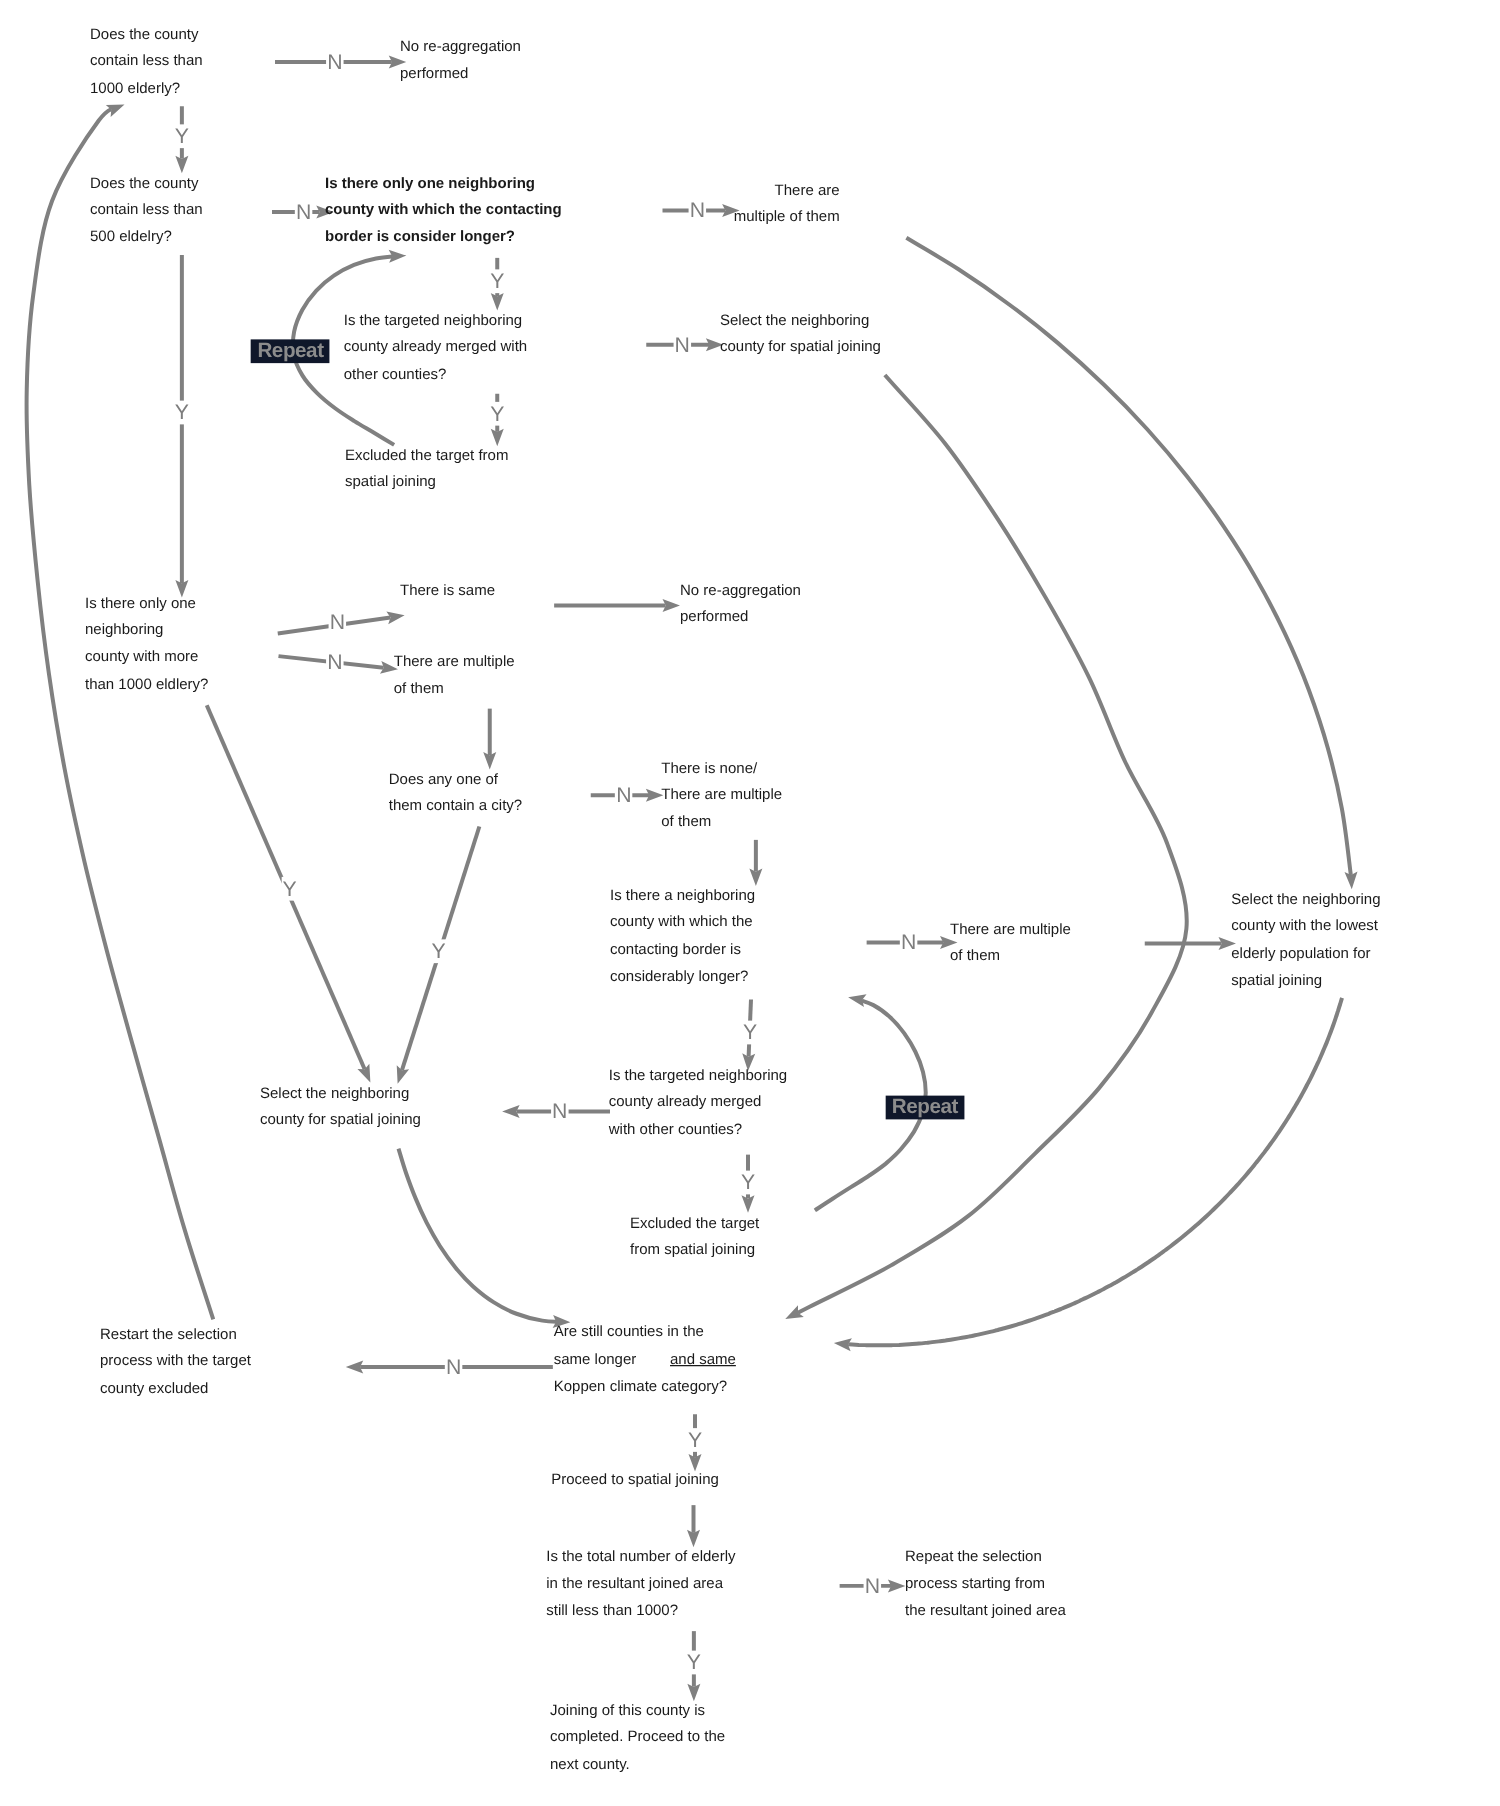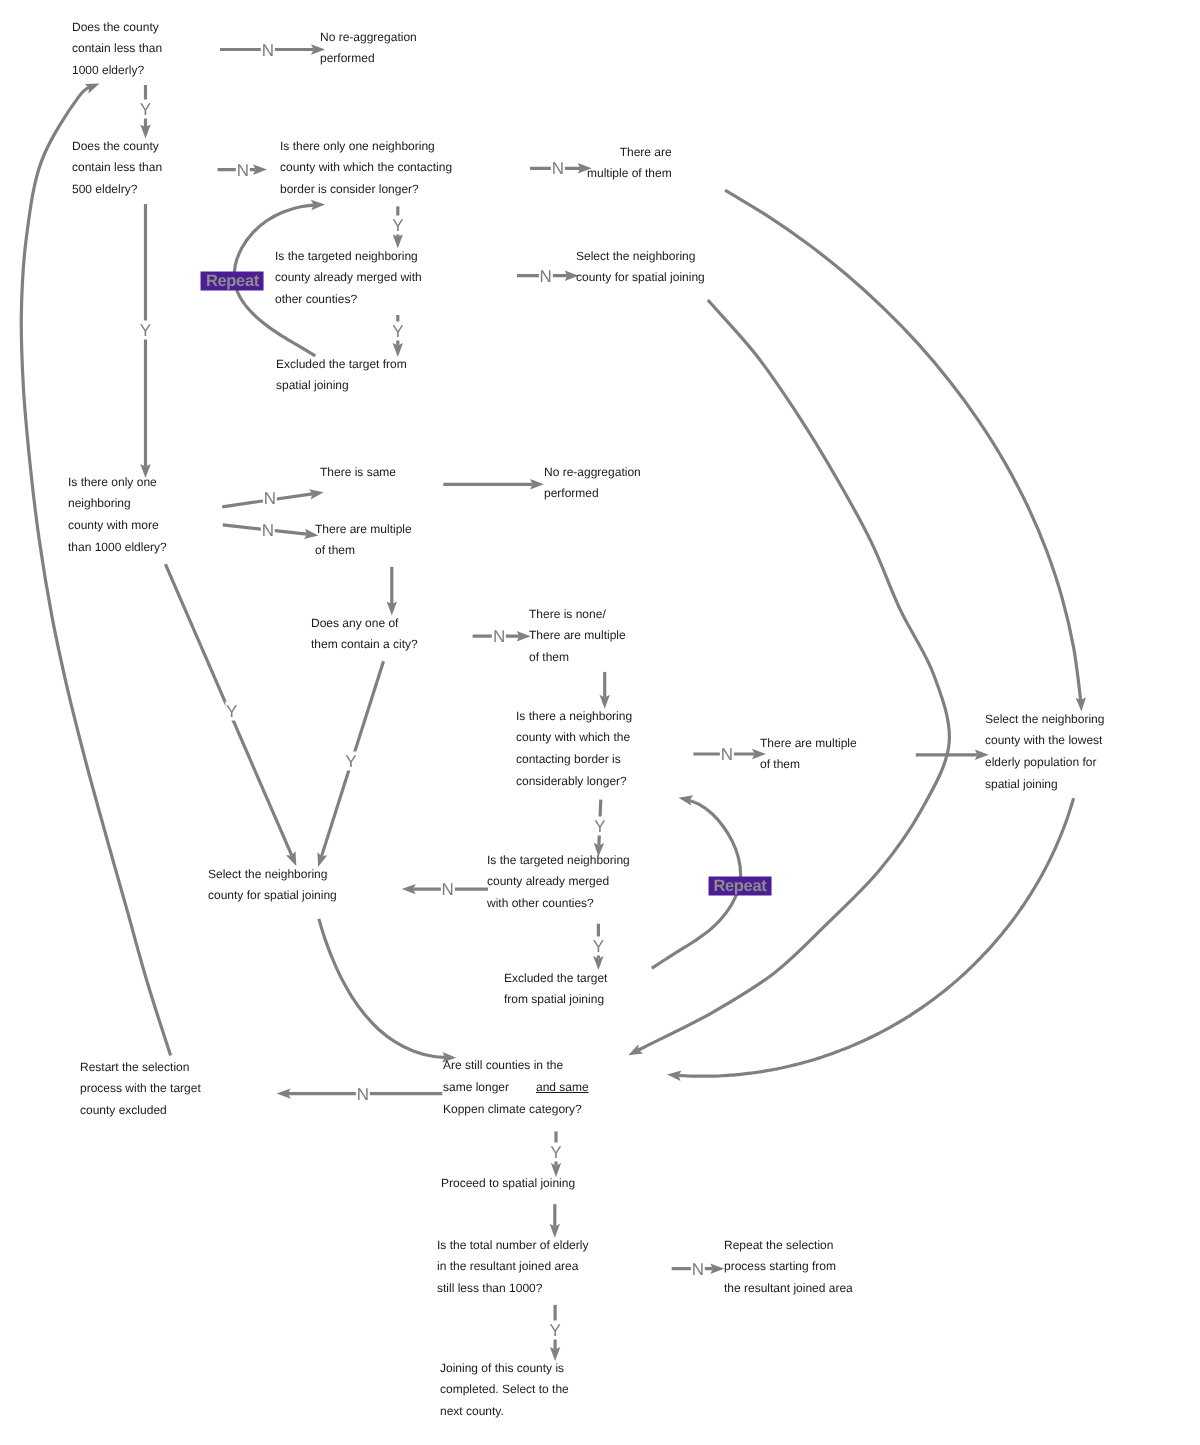--- a/index.html
+++ b/index.html
@@ -2,21 +2,21 @@
 <html><head>
 <meta charset="utf-8">
 <title>County re-aggregation decision flowchart</title>
 <style>
   html,body{margin:0;padding:0;background:#ffffff;}
   #page{position:relative;width:1200px;height:1445px;background:#fff;overflow:hidden;
         font-family:"Liberation Sans", sans-serif;-webkit-font-smoothing:antialiased;text-rendering:geometricPrecision;}
   .node{position:absolute;color:#1a1a1a;font-size:12px;line-height:21.7px;white-space:pre;}
   .elabel{position:absolute;color:#7d7d7d;font-size:17px;line-height:19px;white-space:pre;
           text-align:center;transform:translate(-50%,-50%);background:#fff;padding:0 1px;}
-  .elabel.rep{font-weight:bold;font-size:16.5px;letter-spacing:-0.35px;color:#8c8c8c;background:#4c1d95;padding:0 5px;line-height:19px;}
+  .elabel.rep{font-weight:bold;font-size:16.5px;letter-spacing:-0.35px;color:#8c8c8c;background:#0f172a;padding:0 5px;line-height:19px;}
   svg#edges{position:absolute;left:0;top:0;width:1200px;height:1445px;}
 </style>
 </head>
 <body>
 
 <div id="page">
   <svg id="edges" viewBox="0 0 1200 1445" xmlns="http://www.w3.org/2000/svg">
     <g id="edge-paths">
         <path d="M220,49.5 L325,49.5" fill="none" stroke="#808080" stroke-width="3.2" stroke-linecap="butt" stroke-dasharray="93.5 13.5"></path>
         <path d="M0,0 L14,5.2 L0,10.4 L2.6,5.2 Z" fill="#808080" transform="translate(325,49.5) rotate(0) translate(-14,-5.2)"></path>
@@ -88,21 +88,21 @@
   </svg>
   <div id="nodes-layer">
       <div class="node" style="left: 72px; top: 16.5px;">Does the county
 contain less than
 1000 elderly?</div>
       <div class="node" style="left: 320px; top: 26.5px;">No re-aggregation
 performed</div>
       <div class="node" style="left: 72px; top: 135.5px;">Does the county
 contain less than
 500 eldelry?</div>
-      <div class="node" style="left: 280px; top: 135.5px;">Is there only one neighboring
+      <div class="node" style="left: 260px; top: 135.5px; font-weight: bold;">Is there only one neighboring
 county with which the contacting
 border is consider longer?</div>
       <div class="node" style="left: 587px; top: 141.5px; text-align: right;">There are
 multiple of them</div>
       <div class="node" style="left: 275px; top: 245.5px;">Is the targeted neighboring
 county already merged with
 other counties?</div>
       <div class="node" style="left: 576px; top: 245.5px;">Select the neighboring
 county for spatial joining</div>
       <div class="node" style="left: 276px; top: 353.5px;">Excluded the target from
@@ -114,21 +114,21 @@
       <div class="node" style="left: 320px; top: 461.5px;">There is same</div>
       <div class="node" style="left: 544px; top: 461.5px;">No re-aggregation
 performed</div>
       <div class="node" style="left: 315px; top: 518.5px;">There are multiple
 of them</div>
       <div class="node" style="left: 311px; top: 612.5px;">Does any one of
 them contain a city?</div>
       <div class="node" style="left: 529px; top: 603.5px;">There is none/
 There are multiple
 of them</div>
-      <div class="node" style="left: 516px; top: 705.5px;">Is there a neighboring
+      <div class="node" style="left: 488px; top: 705.5px;">Is there a neighboring
 county with which the
 contacting border is
 considerably longer?</div>
       <div class="node" style="left: 760px; top: 732.5px;">There are multiple
 of them</div>
       <div class="node" style="left: 985px; top: 708.5px;">Select the neighboring
 county with the lowest
 elderly population for
 spatial joining</div>
       <div class="node" style="left: 208px; top: 863.5px;">Select the neighboring
@@ -146,21 +146,21 @@
       <div class="node" style="left: 536px; top: 1076.5px; text-decoration: underline;">and same</div>
       <div class="node" style="left: 443px; top: 1098.5px;">Koppen climate category?</div>
       <div class="node" style="left: 441px; top: 1172.5px;">Proceed to spatial joining</div>
       <div class="node" style="left: 437px; top: 1234.5px;">Is the total number of elderly
 in the resultant joined area
 still less than 1000?</div>
       <div class="node" style="left: 724px; top: 1234.5px;">Repeat the selection
 process starting from
 the resultant joined area</div>
       <div class="node" style="left: 440px; top: 1357.5px;">Joining of this county is
-completed. Select to the
+completed. Proceed to the
 next county.</div>
     </div>
   <div id="labels-layer">
       <div class="elabel" style="left: 268px; top: 49.5px;">N</div>
       <div class="elabel" style="left: 145.5px; top: 109px;">Y</div>
       <div class="elabel" style="left: 243px; top: 169.6px;">N</div>
       <div class="elabel" style="left: 145.5px; top: 329.5px;">Y</div>
       <div class="elabel" style="left: 558px; top: 168.3px;">N</div>
       <div class="elabel" style="left: 397.8px; top: 224.7px;">Y</div>
       <div class="elabel rep" style="left: 232.4px; top: 281.4px;">Repeat</div>

